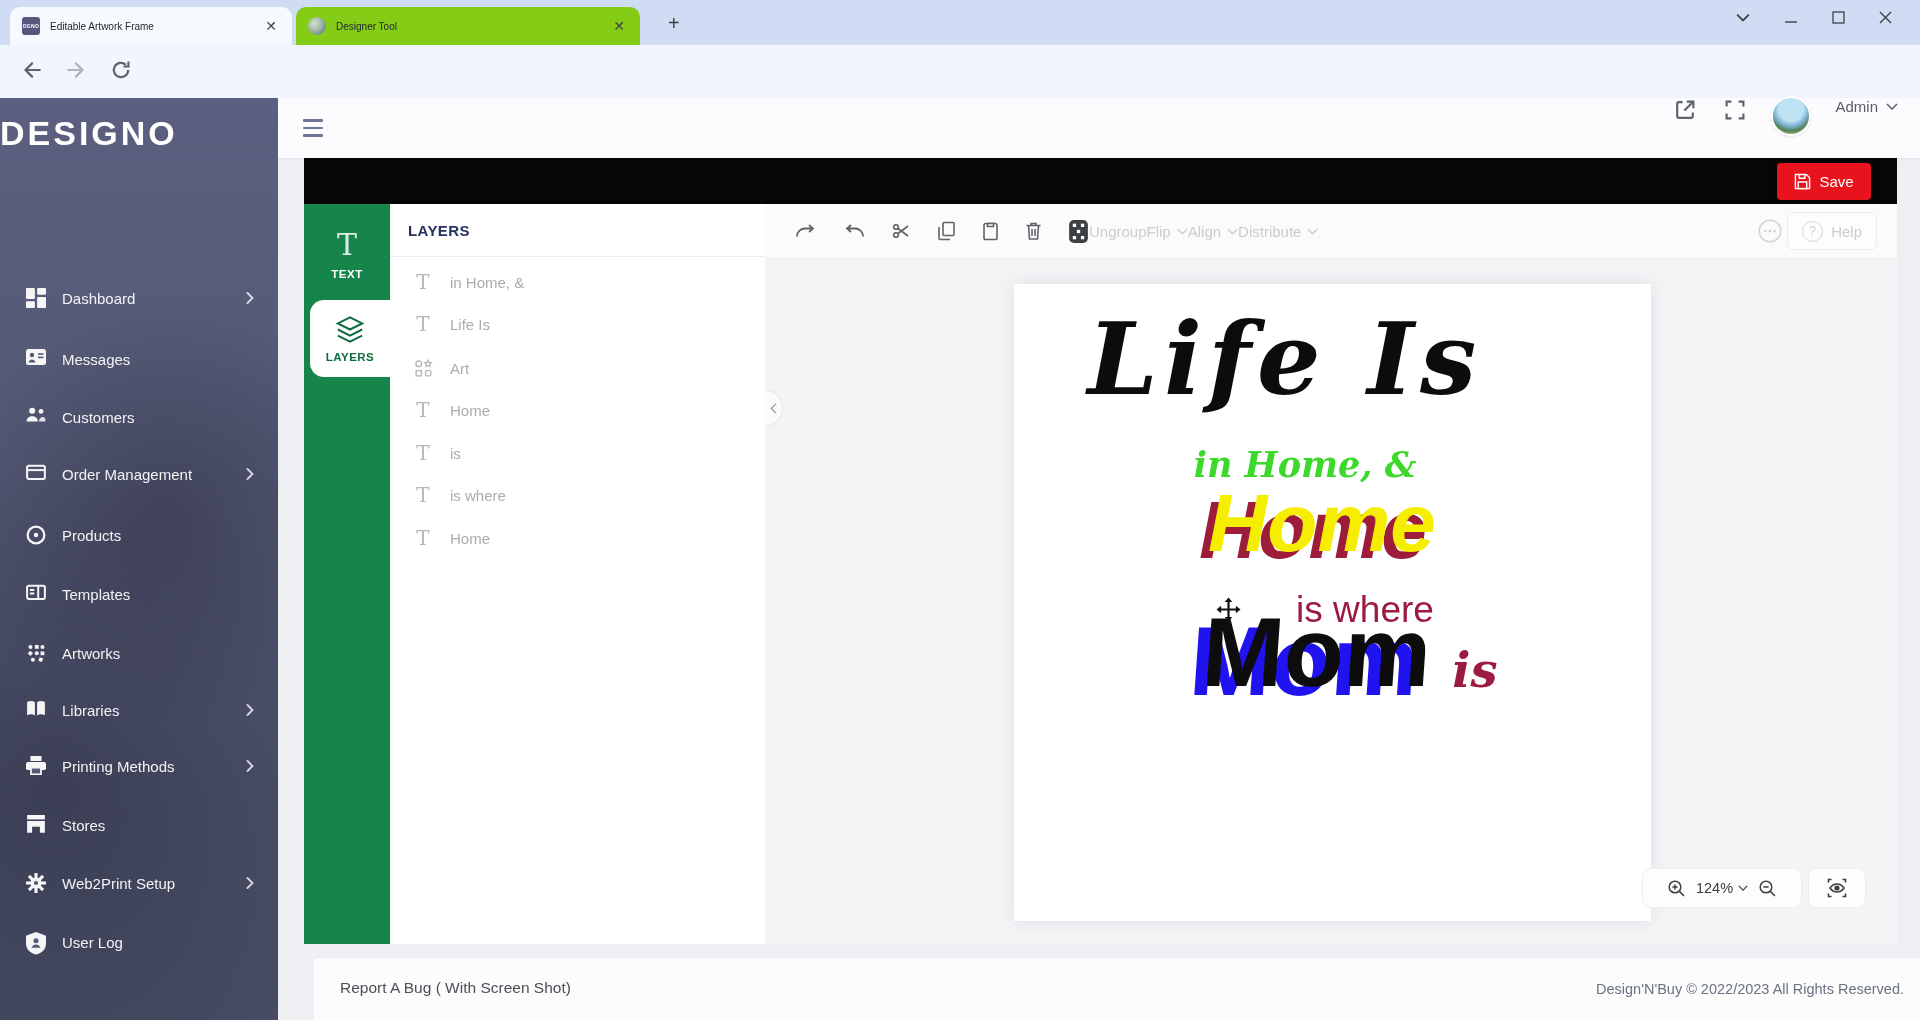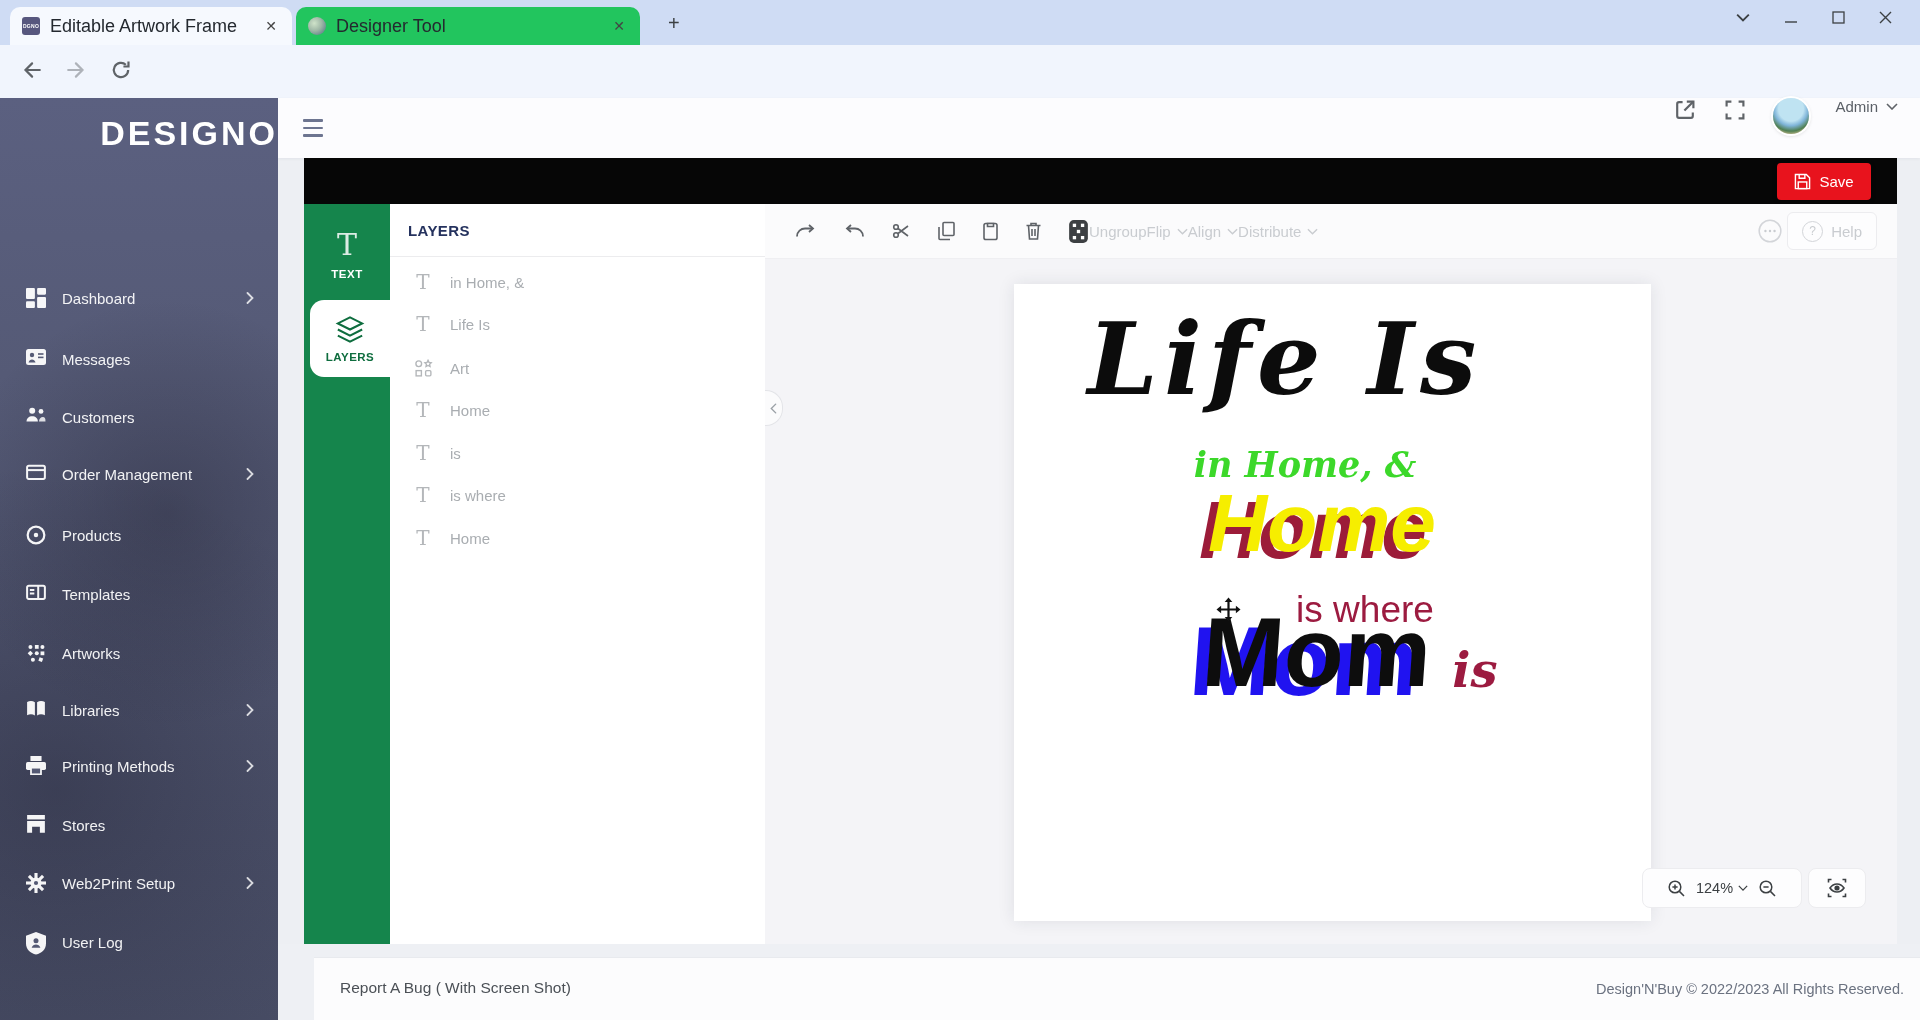--- a/index.html
+++ b/index.html
@@ -2,22 +2,22 @@
 <html><head>
 <meta charset="utf-8">
 <style>
   html,body{margin:0;padding:0;background:#dfe4ee;font-family:"Liberation Sans",sans-serif;}
   .screen{position:relative;width:1920px;height:1020px;overflow:hidden;background:#edeff3;}
   svg{display:block}
   
   .tabstrip{position:absolute;left:0;top:0;width:1920px;height:45px;background:#cfdcf4;}
   .tab{position:absolute;top:7px;height:38px;border-radius:10px 10px 0 0;display:flex;align-items:center;gap:10px;padding:0 12px;box-sizing:border-box;}
   .tab.active{left:10px;width:282px;background:#f6f9fe;}
-  .tab.inactive{left:296px;width:344px;background:#22c55e;}
-  .tab-title{font-size:18px;color:#24292f;white-space:nowrap;overflow:hidden;flex:1}
+  .tab.inactive{left:296px;width:344px;background:#84cc16;}
+  .tab-title{font-size:10px;color:#24292f;white-space:nowrap;overflow:hidden;flex:1}
   .favicon{width:18px;height:18px;border-radius:3px;background:#57577e;color:#fff;font-size:5px;font-weight:bold;display:flex;align-items:center;justify-content:center;letter-spacing:.3px;}
   .favicon.globe{background:radial-gradient(circle at 35% 35%,#cfe3c9,#9fb7a6 45%,#6f8d91 75%,#4d6a72);border-radius:50%;}
   .tab-close{color:#444;font-size:14px;width:18px;height:18px;display:flex;align-items:center;justify-content:center;border-radius:50%;}
   .newtab{position:absolute;left:668px;top:13px;color:#3c4043;font-size:20px;line-height:20px;}
   .winctl{position:absolute;top:10px;display:flex;align-items:center;gap:34px;color:#3c4043;}
   
   .urlbar{position:absolute;left:0;top:45px;width:1920px;height:53px;background:#f1f5fd;}
   .navbtn{position:absolute;top:14px;color:#5f6368;}
   .url-pill{position:absolute;left:152px;top:53px;width:1330px;height:38px;background:#fff;border-radius:19px;display:flex;align-items:center;padding:0 16px;box-sizing:border-box;gap:12px;}
   .url-text{font-size:15.5px;color:#35393f;letter-spacing:.2px;white-space:nowrap;}
@@ -26,21 +26,21 @@
   
   .app-header{position:absolute;left:278px;top:98px;width:1642px;height:60px;background:#fcfcfe;box-shadow:0 1px 3px rgba(40,50,80,.06);}
   .hamburger{position:absolute;left:18px;top:13px;width:34px;height:34px;border-radius:50%;display:flex;flex-direction:column;justify-content:center;gap:5px;align-items:center;}
   .hamburger i{display:block;width:20px;height:2.5px;background:#6d7590;border-radius:1px;}
   .hdr-right{position:absolute;right:22px;top:0;height:60px;display:flex;align-items:flex-start;gap:26px;color:#5f6368;}
   .hdr-avatar{width:36px;height:36px;border-radius:50%;background:radial-gradient(circle at 50% 30%,#bfe3f2 0 40%,#7fb4d8 55%,#4f7f52 72%,#c9b98a 85%,#7d8c6b);box-shadow:0 0 0 2px #fff,0 1px 4px rgba(0,0,0,.25);}
   .admin-label{font-size:15px;color:#5a5f66;display:flex;align-items:center;gap:8px;}
   
   .sidebar{position:absolute;left:0;top:98px;width:278px;height:922px;background:linear-gradient(180deg,#5b6080 0%,#555a76 30%,#4e536d 65%,#474c64 100%);overflow:hidden;}
   .sidebar::after{content:"";position:absolute;inset:0;background:radial-gradient(circle at 60% 45%,rgba(30,30,45,.35),transparent 40%),radial-gradient(circle at 20% 75%,rgba(20,20,35,.3),transparent 45%);pointer-events:none;}
-  .logo{position:absolute;left:0;top:16px;width:278px;text-align:right;color:#fff;font-size:34px;font-weight:bold;letter-spacing:3px;z-index:2;}
+  .logo{position:absolute;left:0;top:16px;width:278px;text-align:left;color:#fff;font-size:34px;font-weight:bold;letter-spacing:3px;z-index:2;}
   .nav-item{position:absolute;left:0;width:278px;height:40px;display:flex;align-items:center;z-index:2;}
   .nav-icon{width:20px;height:20px;margin-left:26px;color:#fff;opacity:.95;flex:0 0 auto;}
   .nav-label{margin-left:16px;color:#fff;opacity:.93;font-size:15px;flex:1;}
   .nav-chevron{margin-right:24px;color:rgba(255,255,255,.8);}
   
   .black-bar{position:absolute;left:304px;top:158px;width:1593px;height:46px;background:#060606;}
   .save-btn{position:absolute;left:1777px;top:163px;width:94px;height:37px;background:#e8131d;border-radius:4px;color:#fff;display:flex;align-items:center;justify-content:center;gap:8px;font-size:15px;box-shadow:0 1px 4px rgba(0,0,0,.4);}
   .side-strip{position:absolute;left:304px;top:204px;width:86px;height:740px;background:#15854c;}
   .side-tab{position:absolute;left:0;width:86px;text-align:center;color:#fff;}
   .side-tab .glyph{font-family:"DejaVu Serif",serif;font-size:30px;line-height:30px;}

